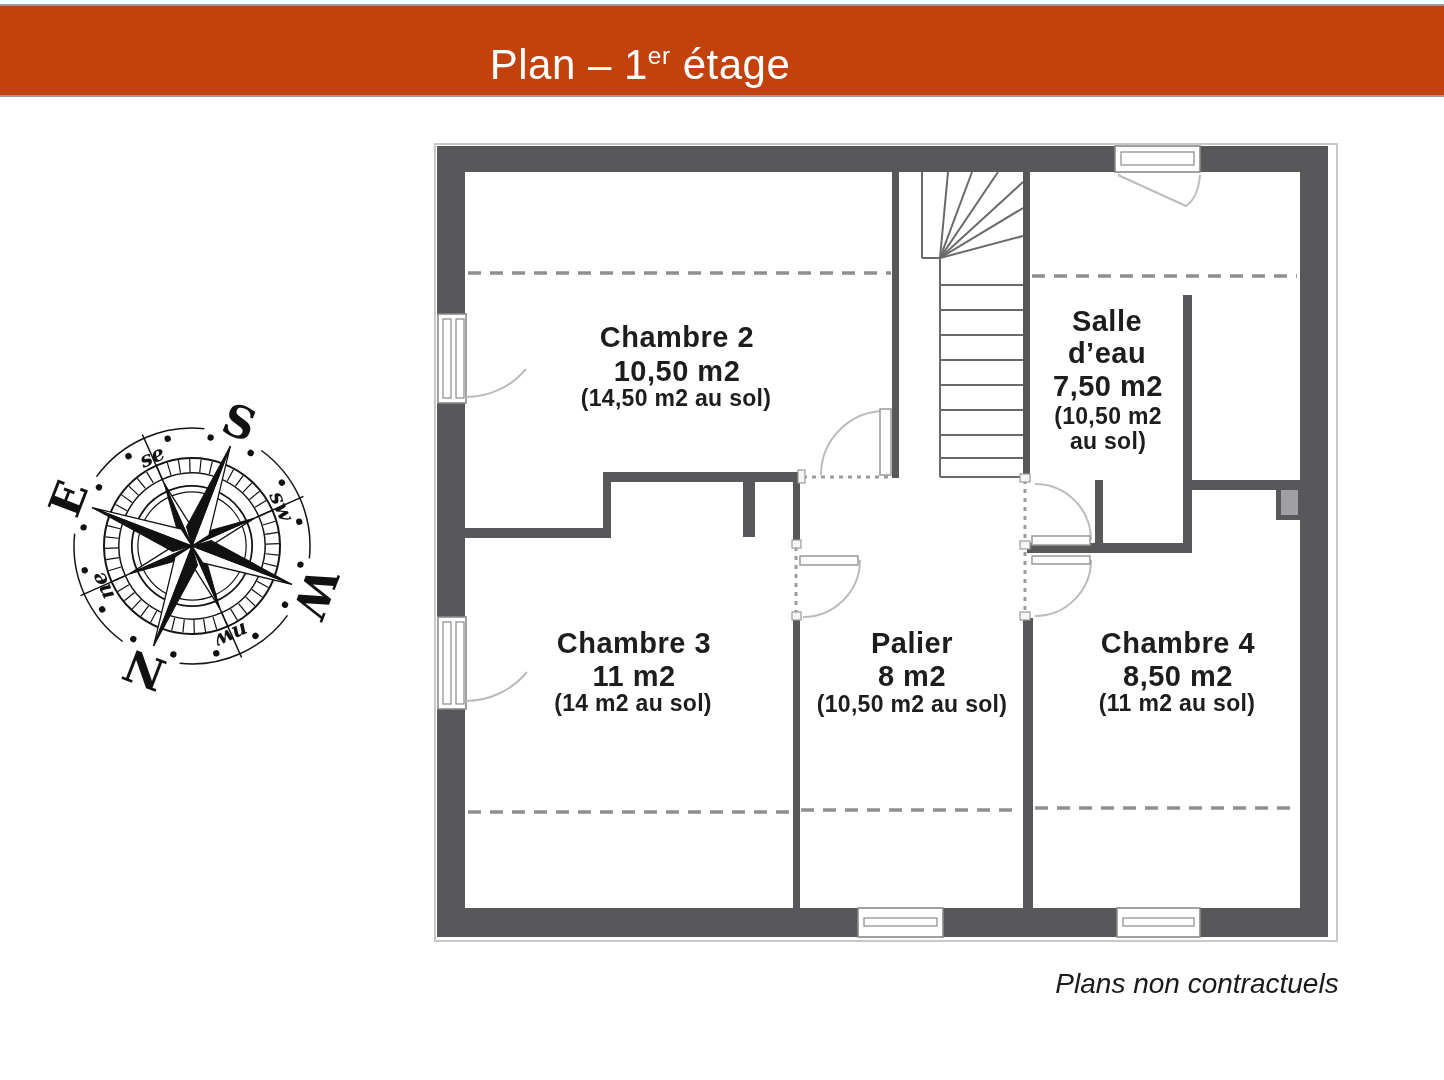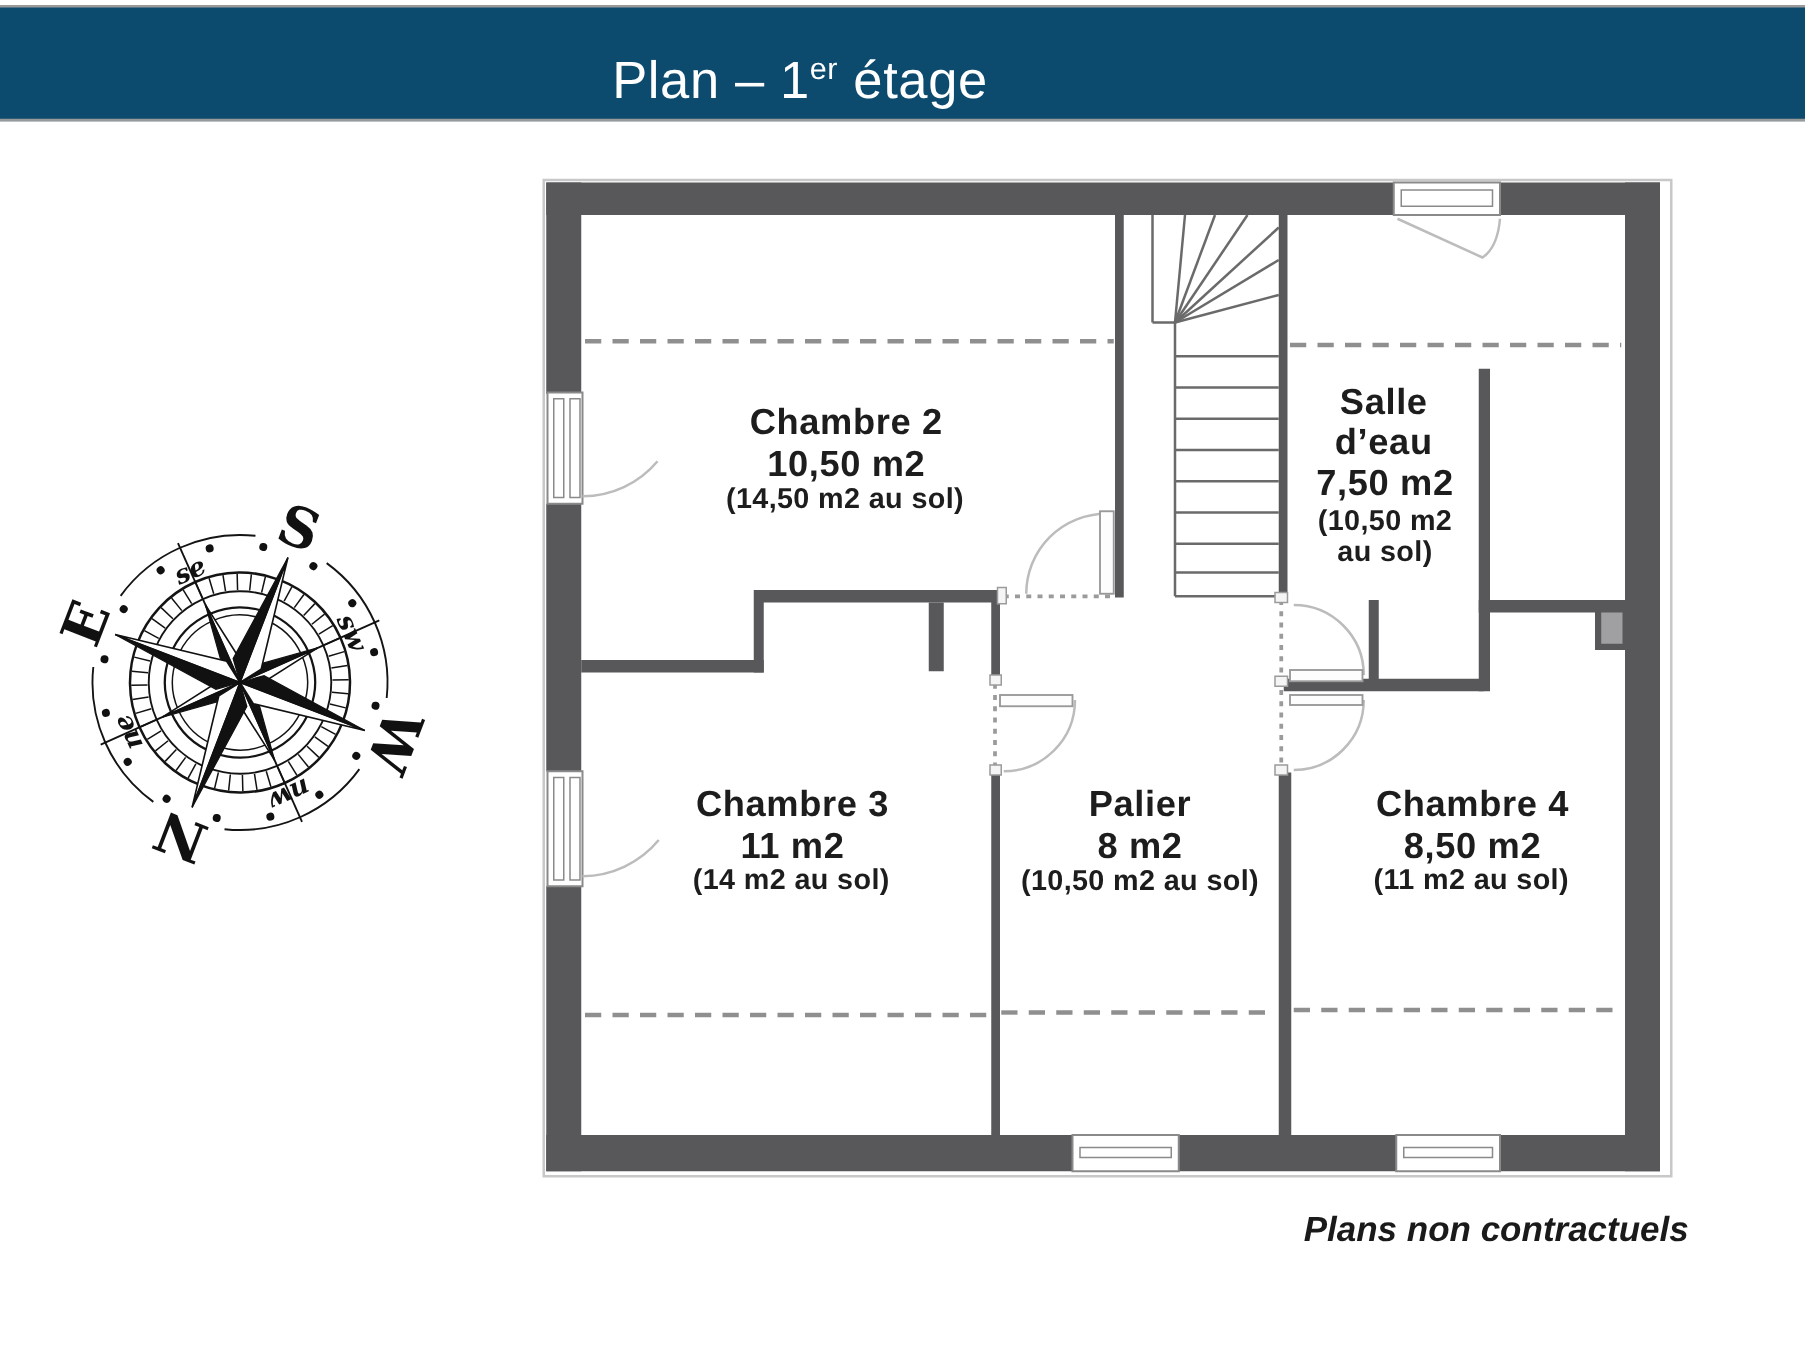--- a/index.html
+++ b/index.html
@@ -1,26 +1,26 @@
 <!DOCTYPE html>
 <html><head>
 <meta charset="utf-8">
 <style>
   html,body{margin:0;padding:0;background:#ffffff;}
   #page{position:relative;width:1444px;height:1080px;background:#ffffff;overflow:hidden;
         font-family:"Liberation Sans",sans-serif;}
   
-  #titlebar{position:absolute;left:0;top:4px;width:1444px;height:93px;background:#0c4a6e;
+  #titlebar{position:absolute;left:0;top:4px;width:1444px;height:93px;background:#c2410c;
             border-top:2px solid #9a9a9a;border-bottom:2px solid #9a9a9a;box-sizing:border-box;}
   #title{position:absolute;left:0;top:24px;width:1280px;height:52px;line-height:52px;
          text-align:center;color:#ffffff;font-size:42px;font-weight:400;letter-spacing:0.5px;}
   #title sup{font-size:0.58em;vertical-align:super;}
   
   #footer{position:absolute;left:1036px;top:968px;width:322px;height:40px;text-align:center;
-          font-size:28px;font-style:italic;color:#1a1a1a;font-weight:bold;}
+          font-size:28px;font-style:italic;color:#1a1a1a;}
   
   #plan{position:absolute;left:430px;top:138px;}
   .wall{fill:#58585b;stroke:none;}
   .frame{fill:none;stroke:#c8c8c8;stroke-width:2;}
   .attic{stroke:#8f8f8f;stroke-width:3.5;stroke-dasharray:13 9;fill:none;}
   .sill{stroke:#9b9b9b;stroke-width:3;stroke-dasharray:4 5;fill:none;}
   .win{fill:#ffffff;stroke:#8a8a8a;stroke-width:1.6;}
   .wini{fill:#ffffff;stroke:#8a8a8a;stroke-width:1.2;}
   .leaf{fill:#fdfdfd;stroke:#999999;stroke-width:1.5;}
   .swing{fill:none;stroke:#bcbcbc;stroke-width:2;}

